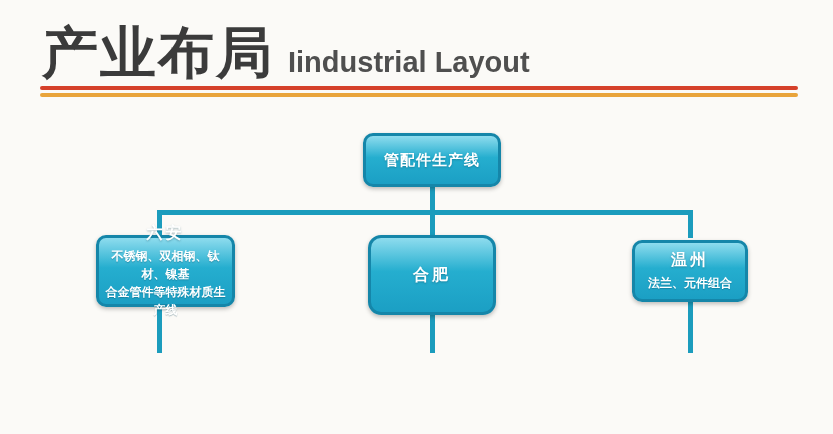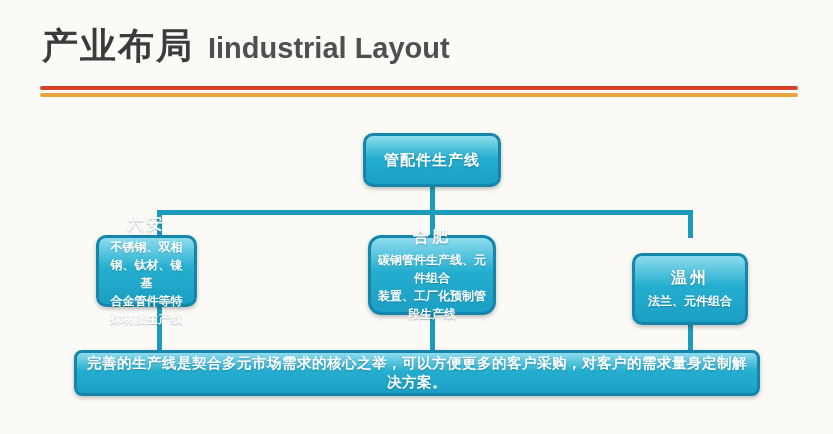--- a/index.html
+++ b/index.html
@@ -30,21 +30,21 @@
   .header {
     position: absolute;
     left: 42px;
     top: 16px;
     display: flex;
     align-items: baseline;
     gap: 14px;
     white-space: nowrap;
   }
   .title-zh {
-    font-size: 36px;
+    font-size: 56px;
     font-weight: 900;
     color: var(--title-color);
     letter-spacing: 2px;
   }
   .title-en {
     font-size: 29px;
     font-weight: 800;
     color: var(--subtitle-color);
     margin-top: 16px;
   }
@@ -88,23 +88,23 @@
   .root-node {
     left: 363px;
     top: 133px;
     width: 138px;
     height: 54px;
   }
   .root-node .node-title { font-size: 15px; letter-spacing: 1px; }
 
   .city-node { top: 235px; }
   .city-node .node-title { font-size: 16px; letter-spacing: 3px; }
-  .node-luan    { left: 96px;  width: 101px; height: 72px; }
+  .node-luan    { left: 96px;  width: 139px; height: 72px; }
   .node-hefei   { left: 368px; width: 128px; height: 80px; border-radius: 13px; }
-  .node-wenzhou { left: 632px; top: 253px; width: 116px; height: 72px; }
+  .node-wenzhou { left: 632px; top: 240px; width: 116px; height: 62px; }
 
   .footer-bar {
     position: absolute;
     left: 74px;
     top: 350px;
     width: 686px;
     height: 46px;
     border: 3px solid var(--box-border);
     border-radius: 8px;
     background: linear-gradient(180deg, var(--box-top) 0%, var(--box-main) 45%, var(--box-deep) 100%);
@@ -155,24 +155,21 @@
   </div>
 
   <div class="node city-node node-luan">
     <div class="node-title">六安</div>
     <div class="node-desc">不锈钢、双相钢、钛材、镍基
 合金管件等特殊材质生产线</div>
   </div>
 
   <div class="node city-node node-hefei">
     <div class="node-title">合肥</div>
-    <div class="node-desc">碳钢管件生产线、元件组合
-装置、工厂化预制管段生产线</div>
   </div>
 
   <div class="node city-node node-wenzhou">
     <div class="node-title">温州</div>
     <div class="node-desc">法兰、元件组合</div>
   </div>
 
-  <div class="footer-bar">完善的生产线是契合多元市场需求的核心之举，可以方便更多的客户采购，对客户的需求量身定制解决方案。</div>
 
 </div>
 
 </body></html>

